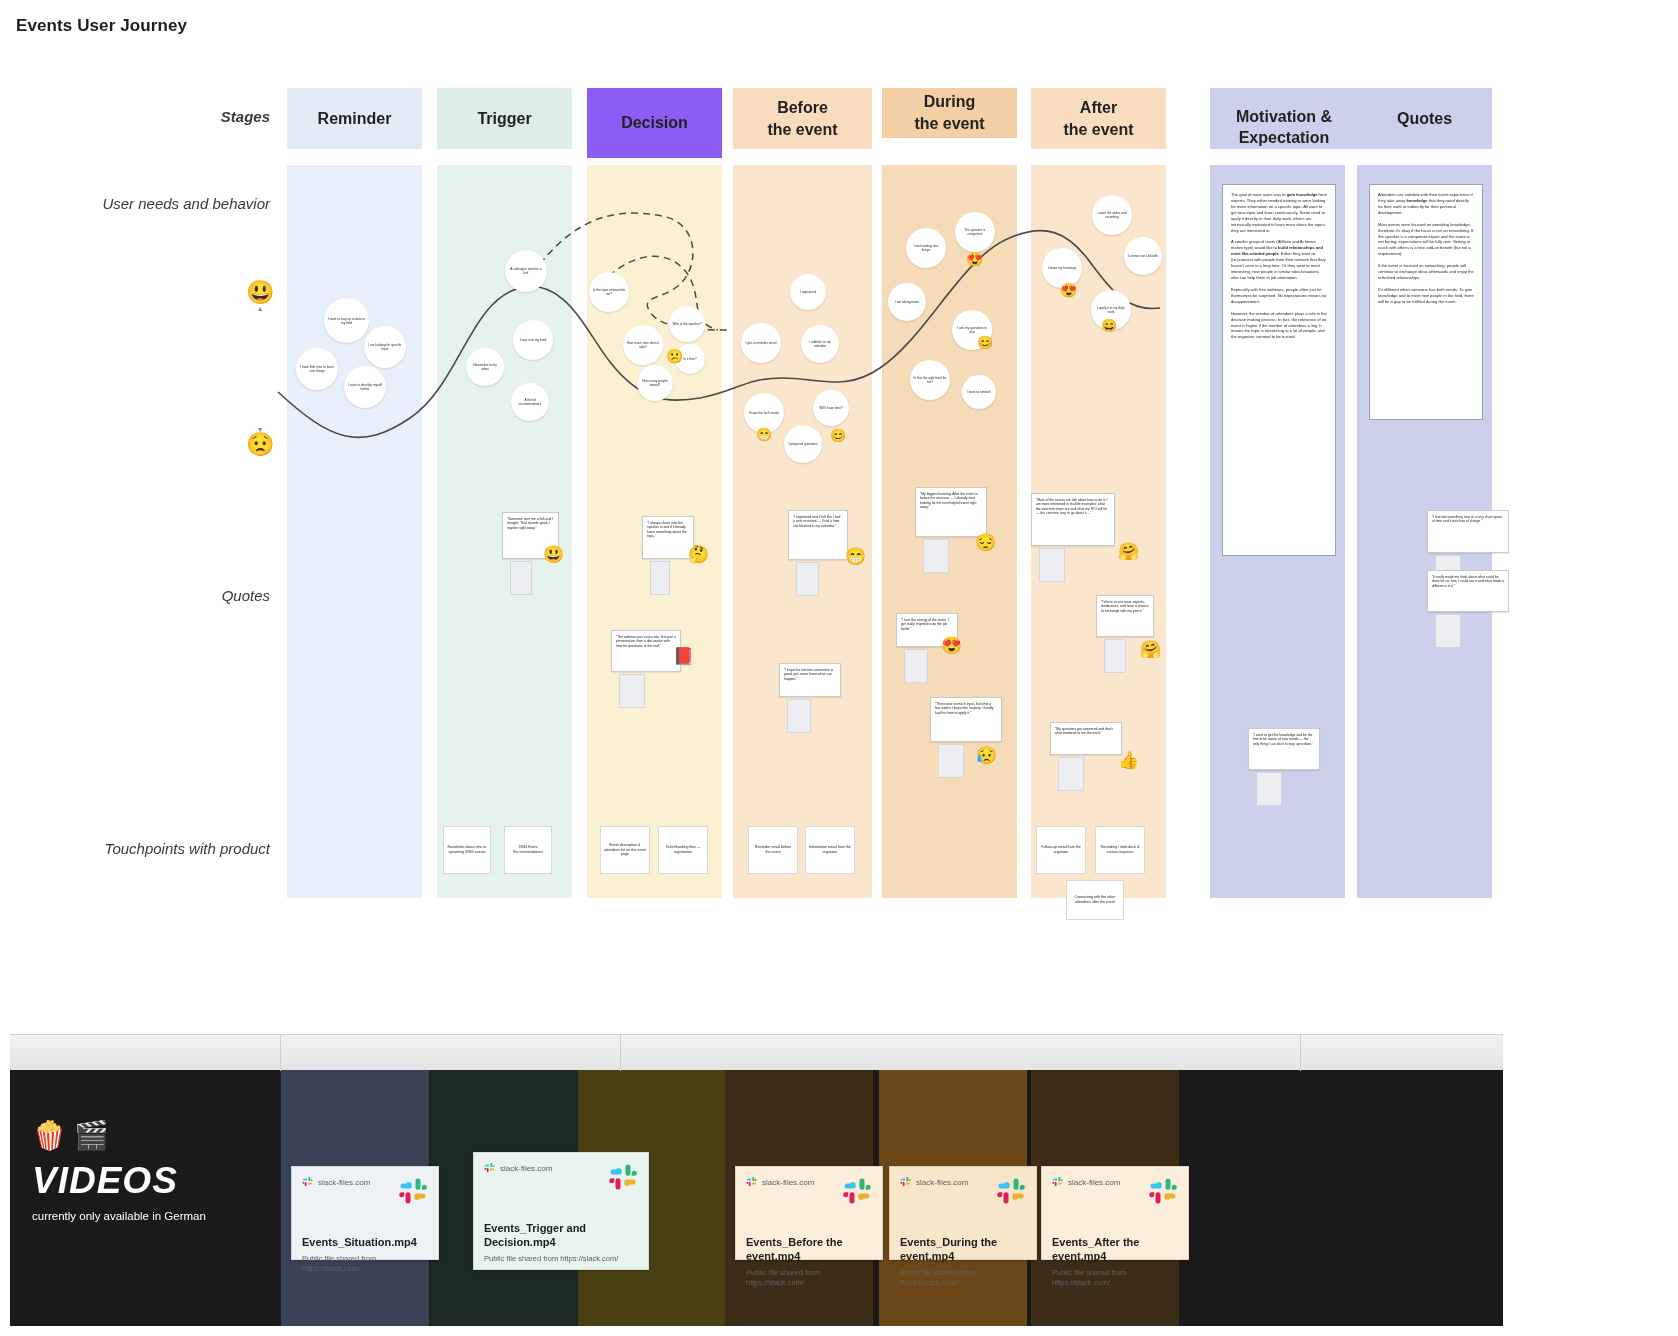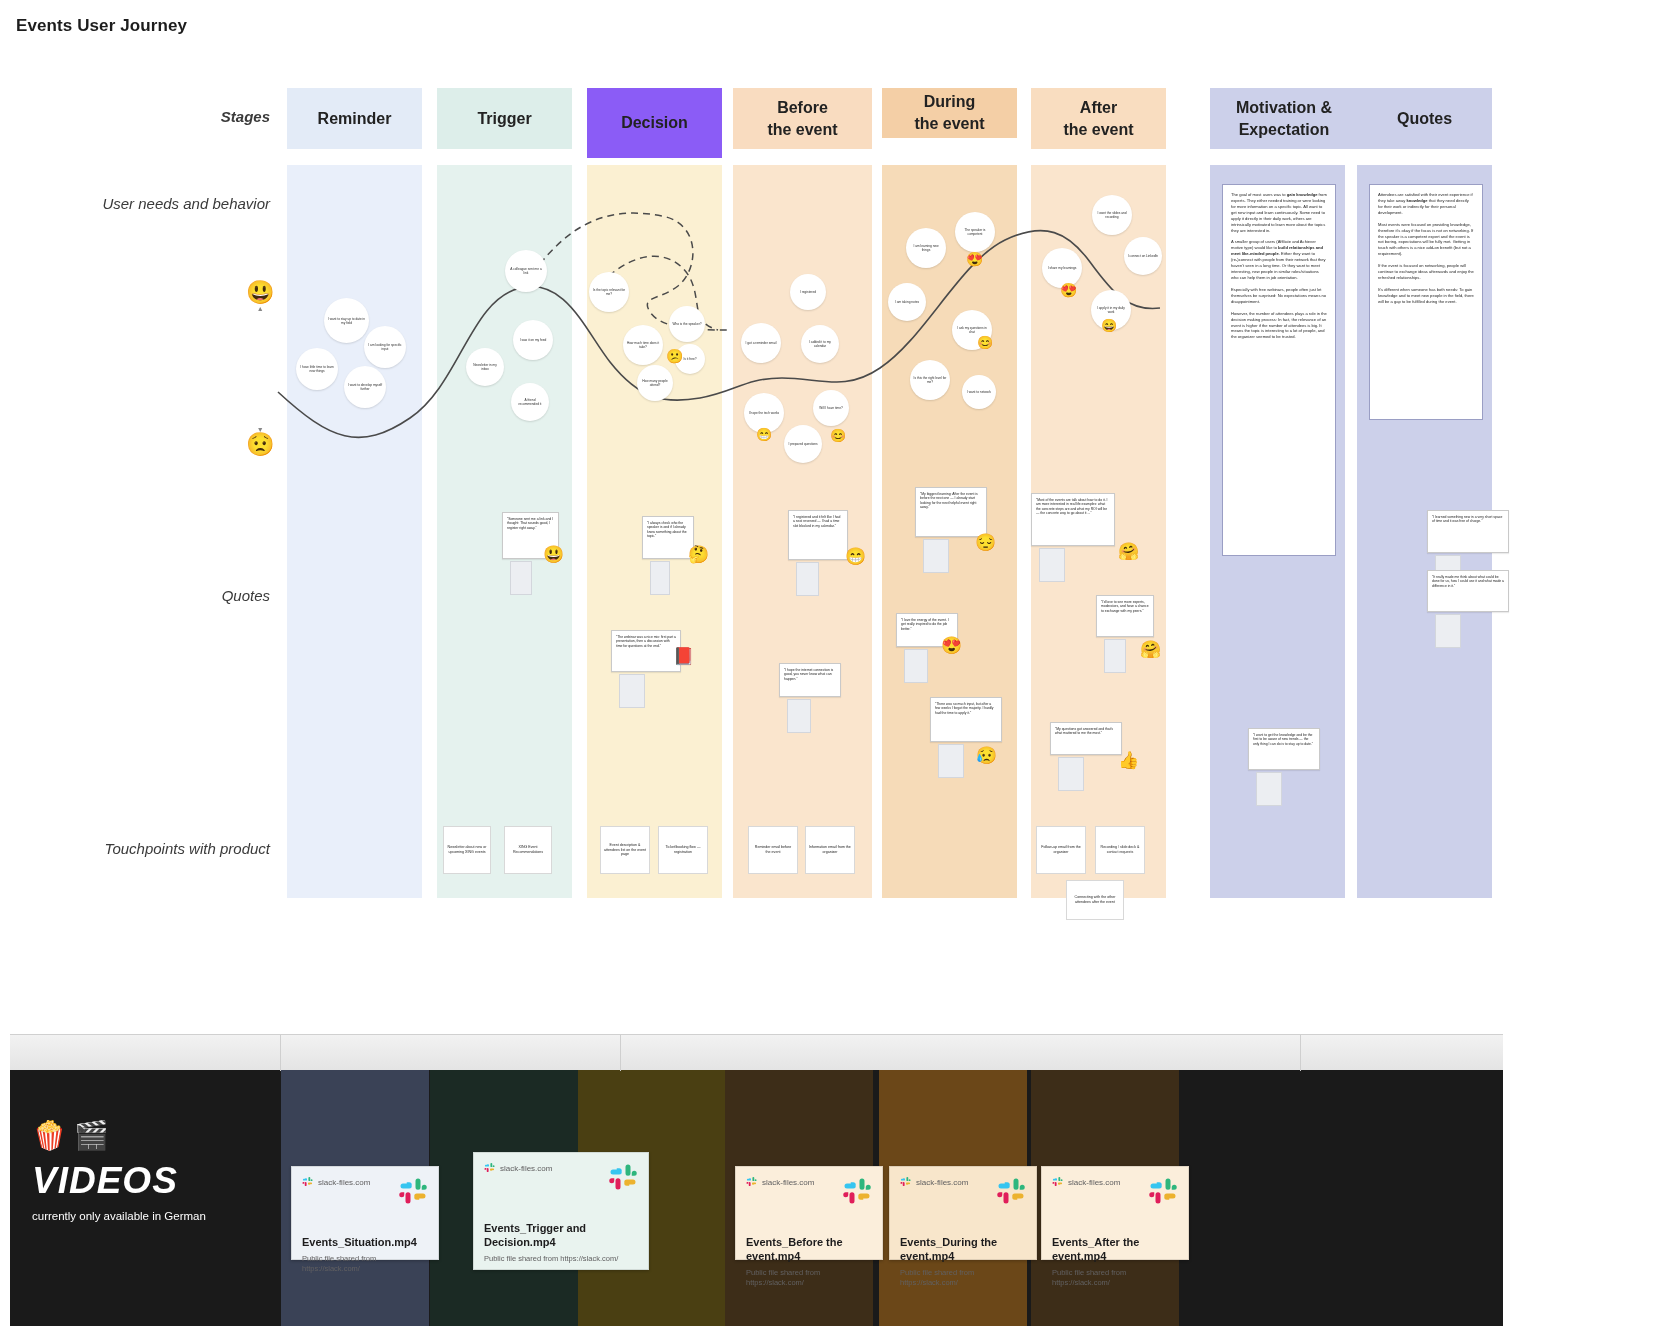--- a/index.html
+++ b/index.html
@@ -175,21 +175,21 @@
       </div>
       <div class="band" style="left: 882px; top: 165px; width: 135px; height: 733px; background: rgb(246, 219, 184);"></div>
       <div class="stage-head" style="left: 882px; top: 88px; width: 135px; height: 50px; background: rgb(244, 207, 166);">
         <span>During<br>the event</span>
       </div>
       <div class="band" style="left: 1031px; top: 165px; width: 135px; height: 733px; background: rgb(250, 229, 205);"></div>
       <div class="stage-head" style="left: 1031px; top: 88px; width: 135px; height: 61px; background: rgb(249, 221, 192);">
         <span>After<br>the event</span>
       </div>
       <div class="band" style="left: 1210px; top: 165px; width: 135px; height: 733px; background: rgb(204, 208, 234);"></div>
-      <div class="stage-head" style="left: 1210px; top: 88px; width: 148px; height: 61px; background: rgb(204, 208, 234);">
+      <div class="stage-head" style="left: 1210px; top: 88px; width: 148px; height: 61px; background: rgb(204, 208, 234); align-items: flex-end;">
         <span>Motivation &amp;<br>Expectation</span>
       </div>
       <div class="band" style="left: 1357px; top: 165px; width: 135px; height: 733px; background: rgb(204, 208, 234);"></div>
       <div class="stage-head" style="left: 1357px; top: 88px; width: 135px; height: 61px; background: rgb(204, 208, 234);">
         <span>Quotes</span>
       </div>
     </div>
 
   <svg class="curve-layer" width="1678" height="1000">
     <path d="M278,392 C330,440 360,452 410,418 C460,384 470,300 520,288

